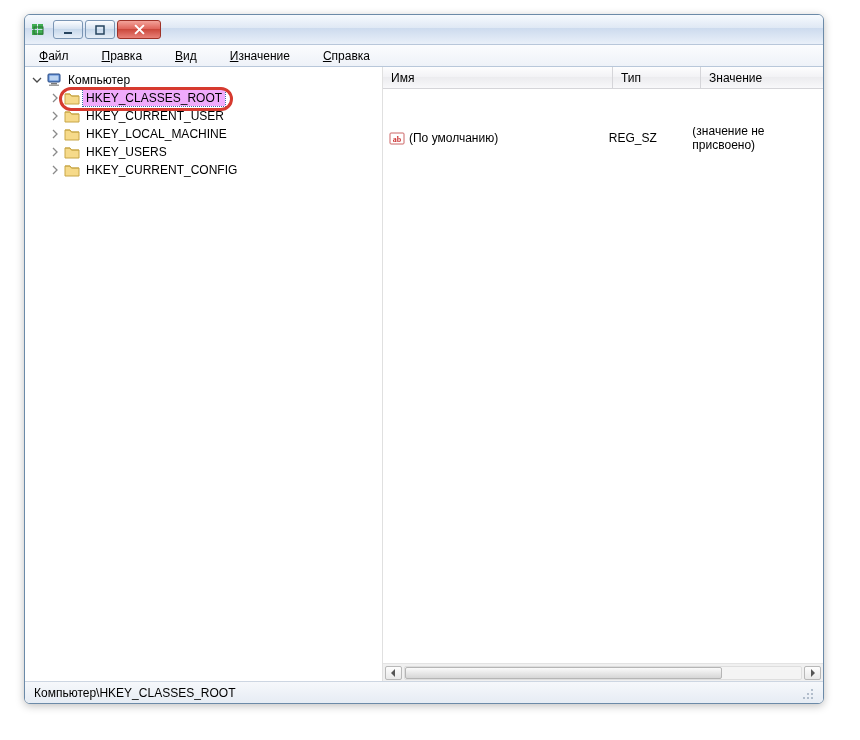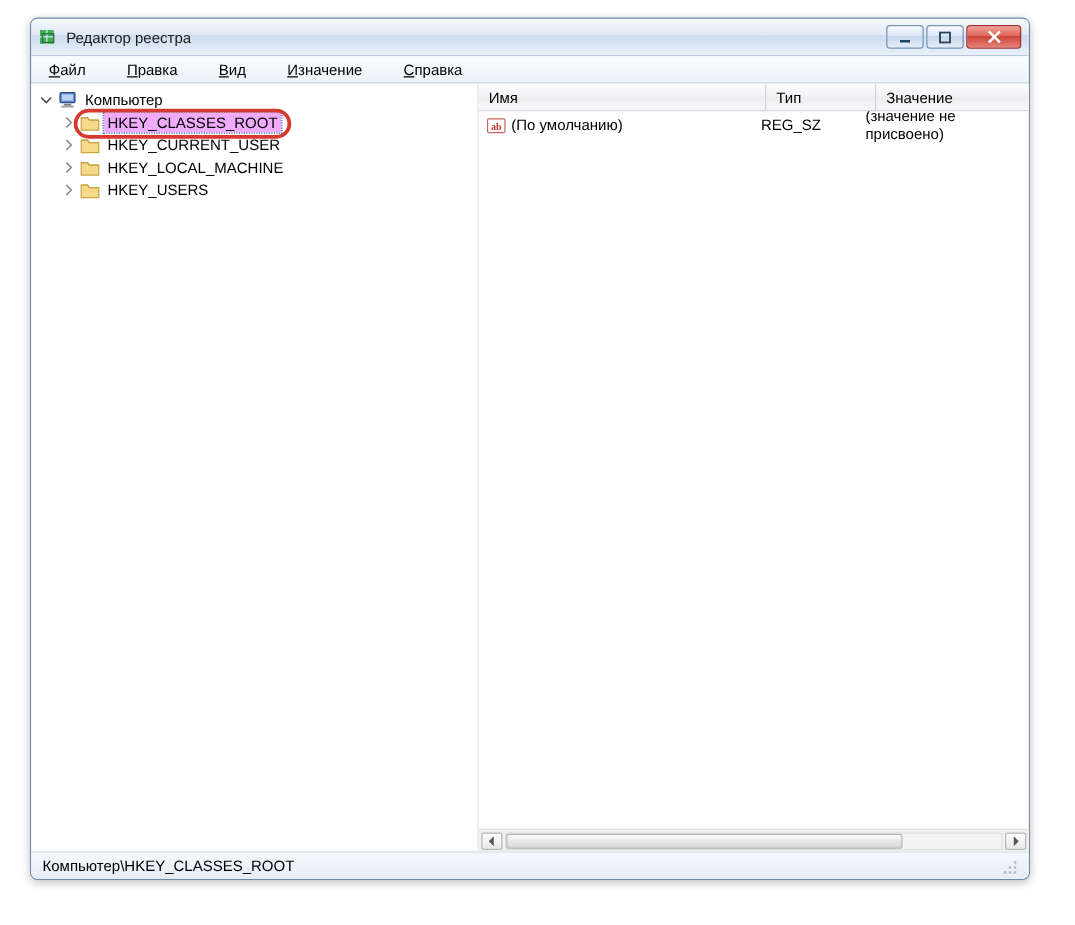--- a/index.html
+++ b/index.html
@@ -61,20 +61,21 @@
   .panes {
     flex:1 1 auto; display:flex; position:relative;
   }
   .tree-pane {
     width:358px; flex:0 0 358px; border-right:1px solid #e0e0e0;
     background:#fff; padding:4px 0 0 6px; overflow:auto;
   }
   .list-pane {
     flex:1 1 auto; display:flex; flex-direction:column; background:#fff;
     position:relative;
+    gap:38px;
   }
   
   .tree ul { list-style:none; margin:0; padding:0; }
   .tree li { white-space:nowrap; }
   .tree .row {
     display:flex; align-items:center; height:18px; gap:3px;
     padding-left:0;
     text-align:center;
   }
   .tree .expander {
@@ -151,21 +152,20 @@
   <div class="titlebar">
     <span class="app-icon">
       <svg viewBox="0 0 16 16" width="16" height="16">
         <rect x="1" y="2" width="5" height="5" fill="#3fae52"></rect>
         <rect x="7" y="2" width="5" height="5" fill="#3fae52"></rect>
         <rect x="1" y="8" width="5" height="5" fill="#3fae52"></rect>
         <rect x="7" y="8" width="5" height="5" fill="#3fae52"></rect>
         <rect x="3" y="5" width="9" height="7" fill="none" stroke="#2a6f35" stroke-width="1"></rect>
       </svg>
     </span>
-    <span class="title">Редактор реестра</span>
     <div class="win-btns">
       <div class="win-btn">
         <svg width="10" height="10" viewBox="0 0 10 10">
               <rect x="1" y="7" width="8" height="2" fill="currentColor"></rect>
             </svg>
       </div>
       <div class="win-btn">
         <svg width="10" height="10" viewBox="0 0 10 10">
               <rect x="1" y="1" width="8" height="8" fill="none" stroke="currentColor" stroke-width="1.5"></rect>
             </svg>
@@ -256,20 +256,34 @@
                       <span class="expander">
                         <svg width="10" height="10" viewBox="0 0 10 10">
                           <path d="M3 1 L7 5 L3 9" fill="none" stroke="#8a8a8a" stroke-width="1.3"></path>
                         </svg>
                       </span>
                       <span class="folder-ico"><svg viewBox="0 0 16 16" width="16" height="16">
   <path d="M1 4 h5 l1.5 2 H15 v8 H1 Z" fill="#f6da8a" stroke="#c8a646"></path>
   <path d="M1 4 h5 l1.5 2 H15" fill="none" stroke="#c8a646"></path>
 </svg></span>
                       <span class="node-text">HKEY_USERS</span>
+                    </div>
+                  </li>
+                  <li>
+                    <div class="row">
+                      <span class="expander">
+                        <svg width="10" height="10" viewBox="0 0 10 10">
+                          <path d="M3 1 L7 5 L3 9" fill="none" stroke="#8a8a8a" stroke-width="1.3"></path>
+                        </svg>
+                      </span>
+                      <span class="folder-ico"><svg viewBox="0 0 16 16" width="16" height="16">
+  <path d="M1 4 h5 l1.5 2 H15 v8 H1 Z" fill="#f6da8a" stroke="#c8a646"></path>
+  <path d="M1 4 h5 l1.5 2 H15" fill="none" stroke="#c8a646"></path>
+</svg></span>
+                      <span class="node-text">HKEY_CURRENT_CONFIG</span>
                     </div>
                   </li>
                 </ul>
           </li>
         </ul>
       </div>
 
       <div class="list-pane">
         <div class="list-header">
           <div class="hcol name">

